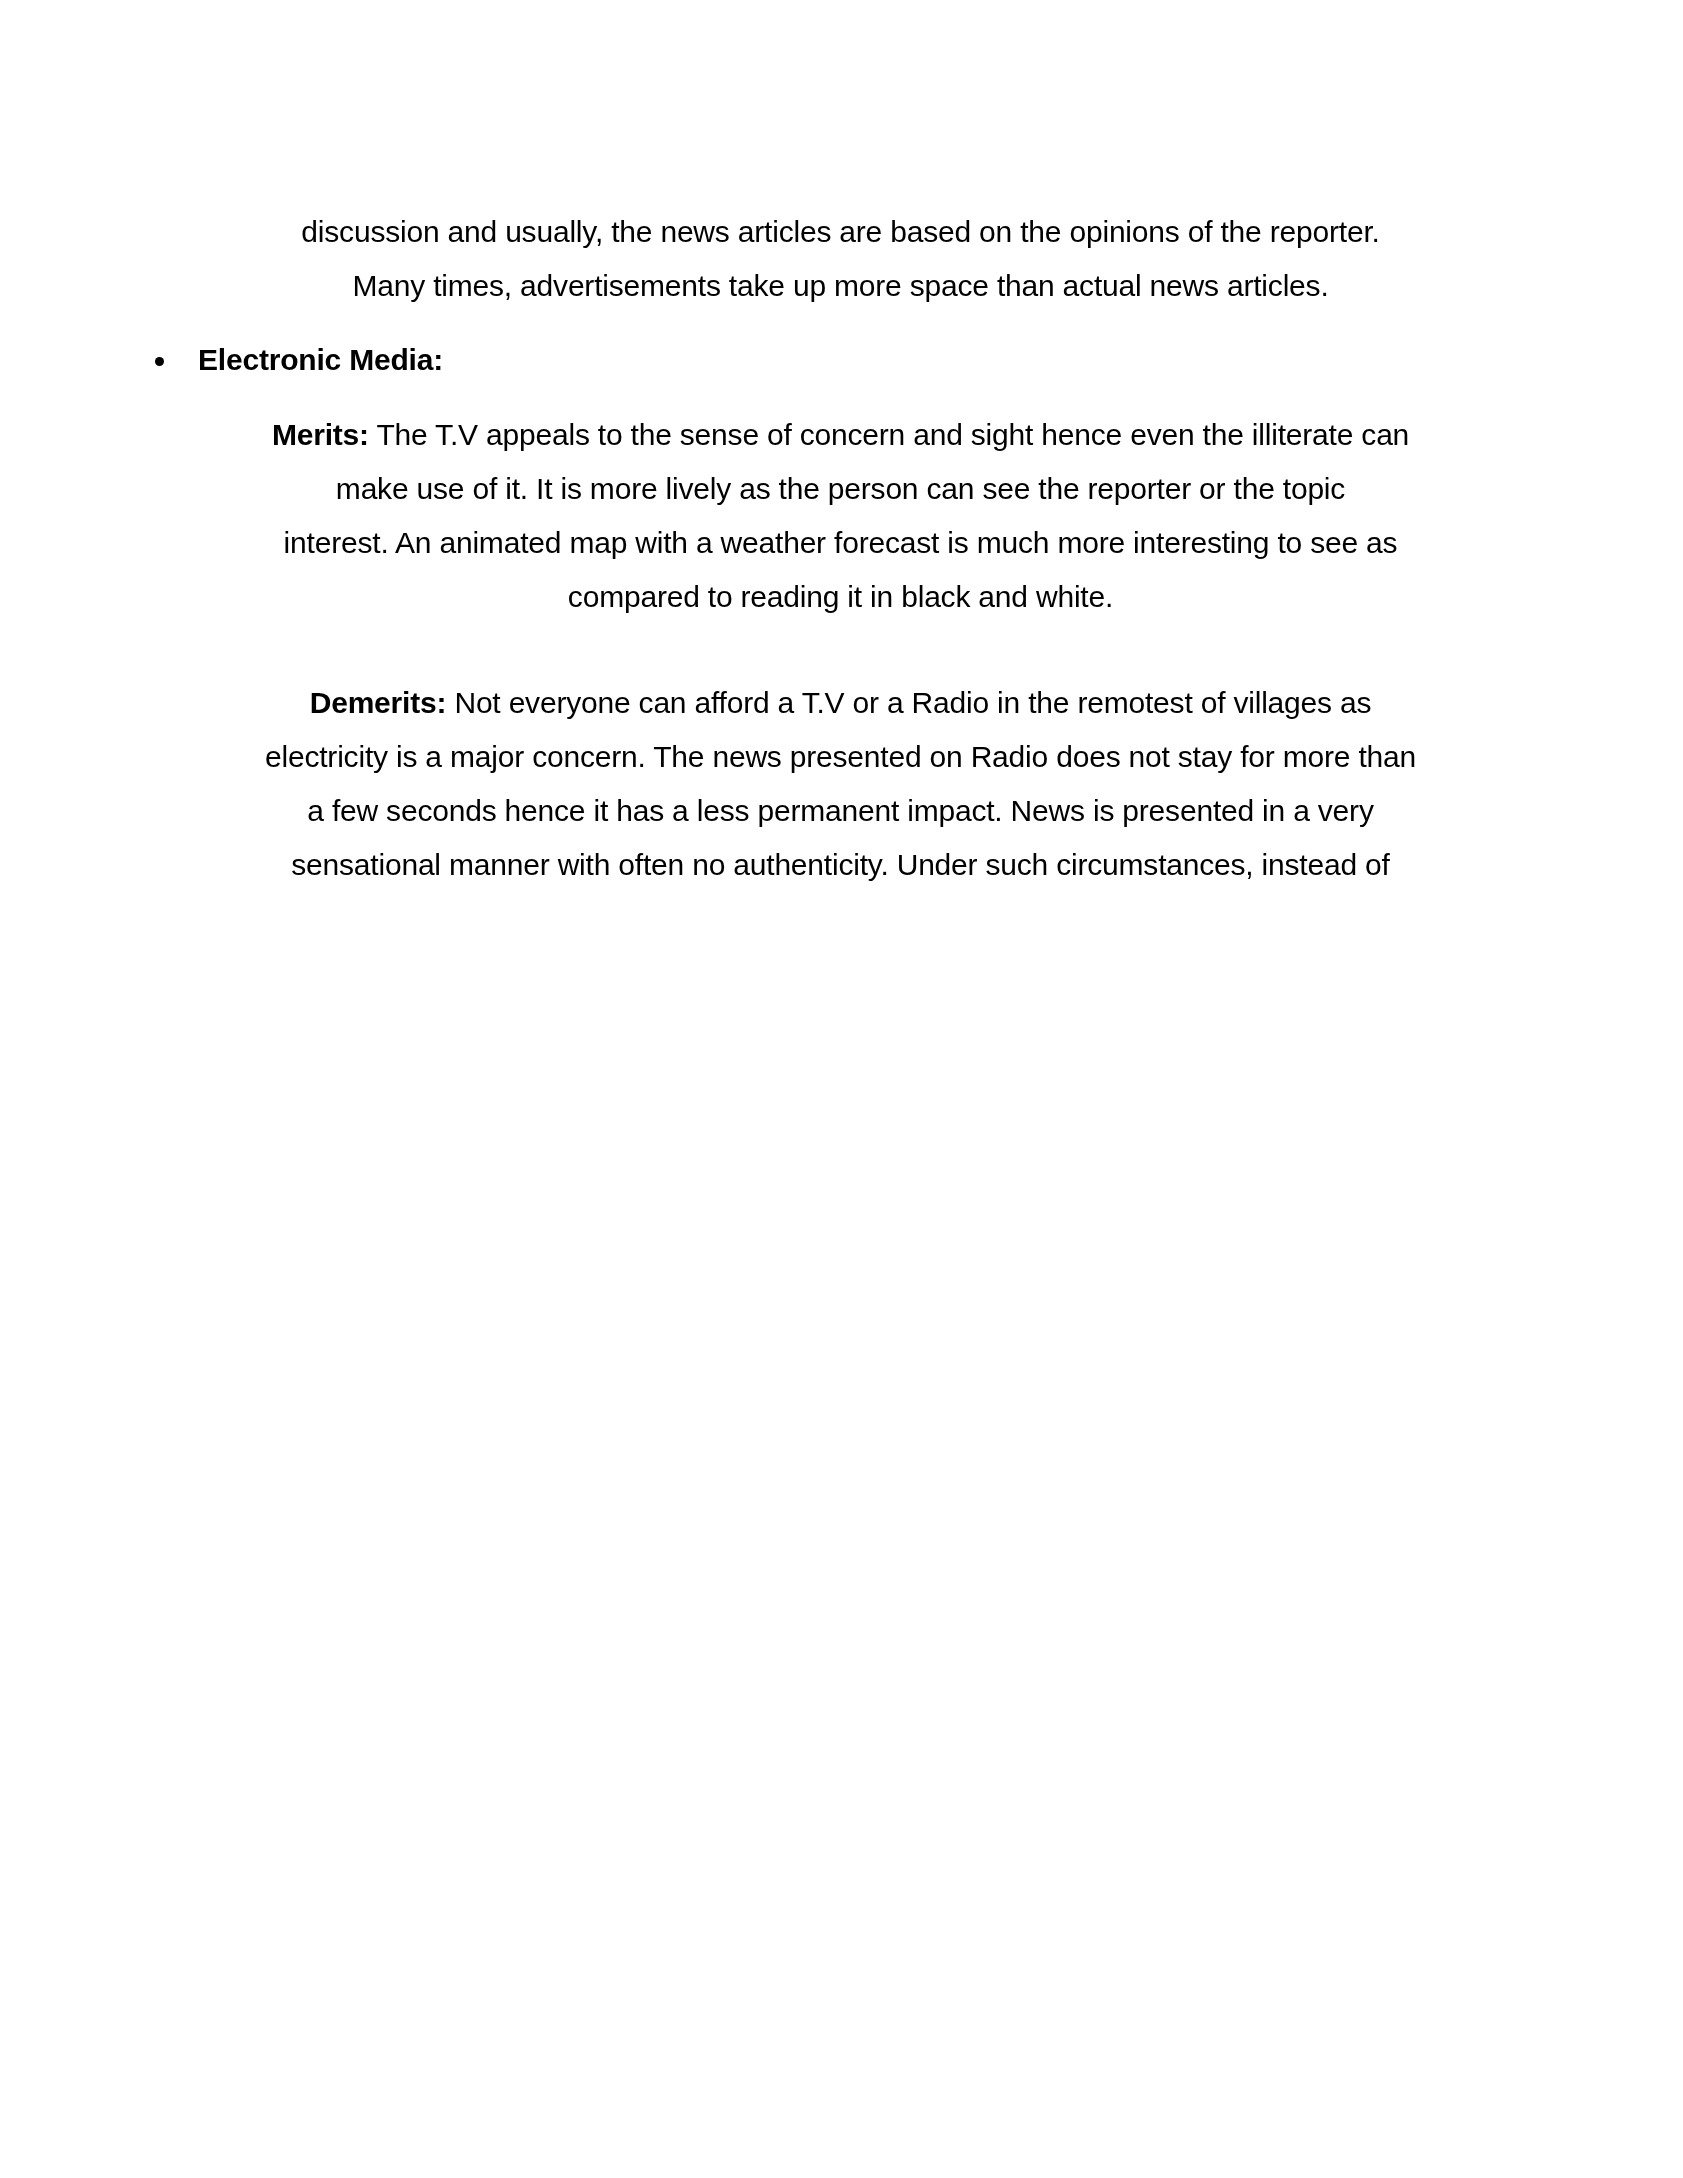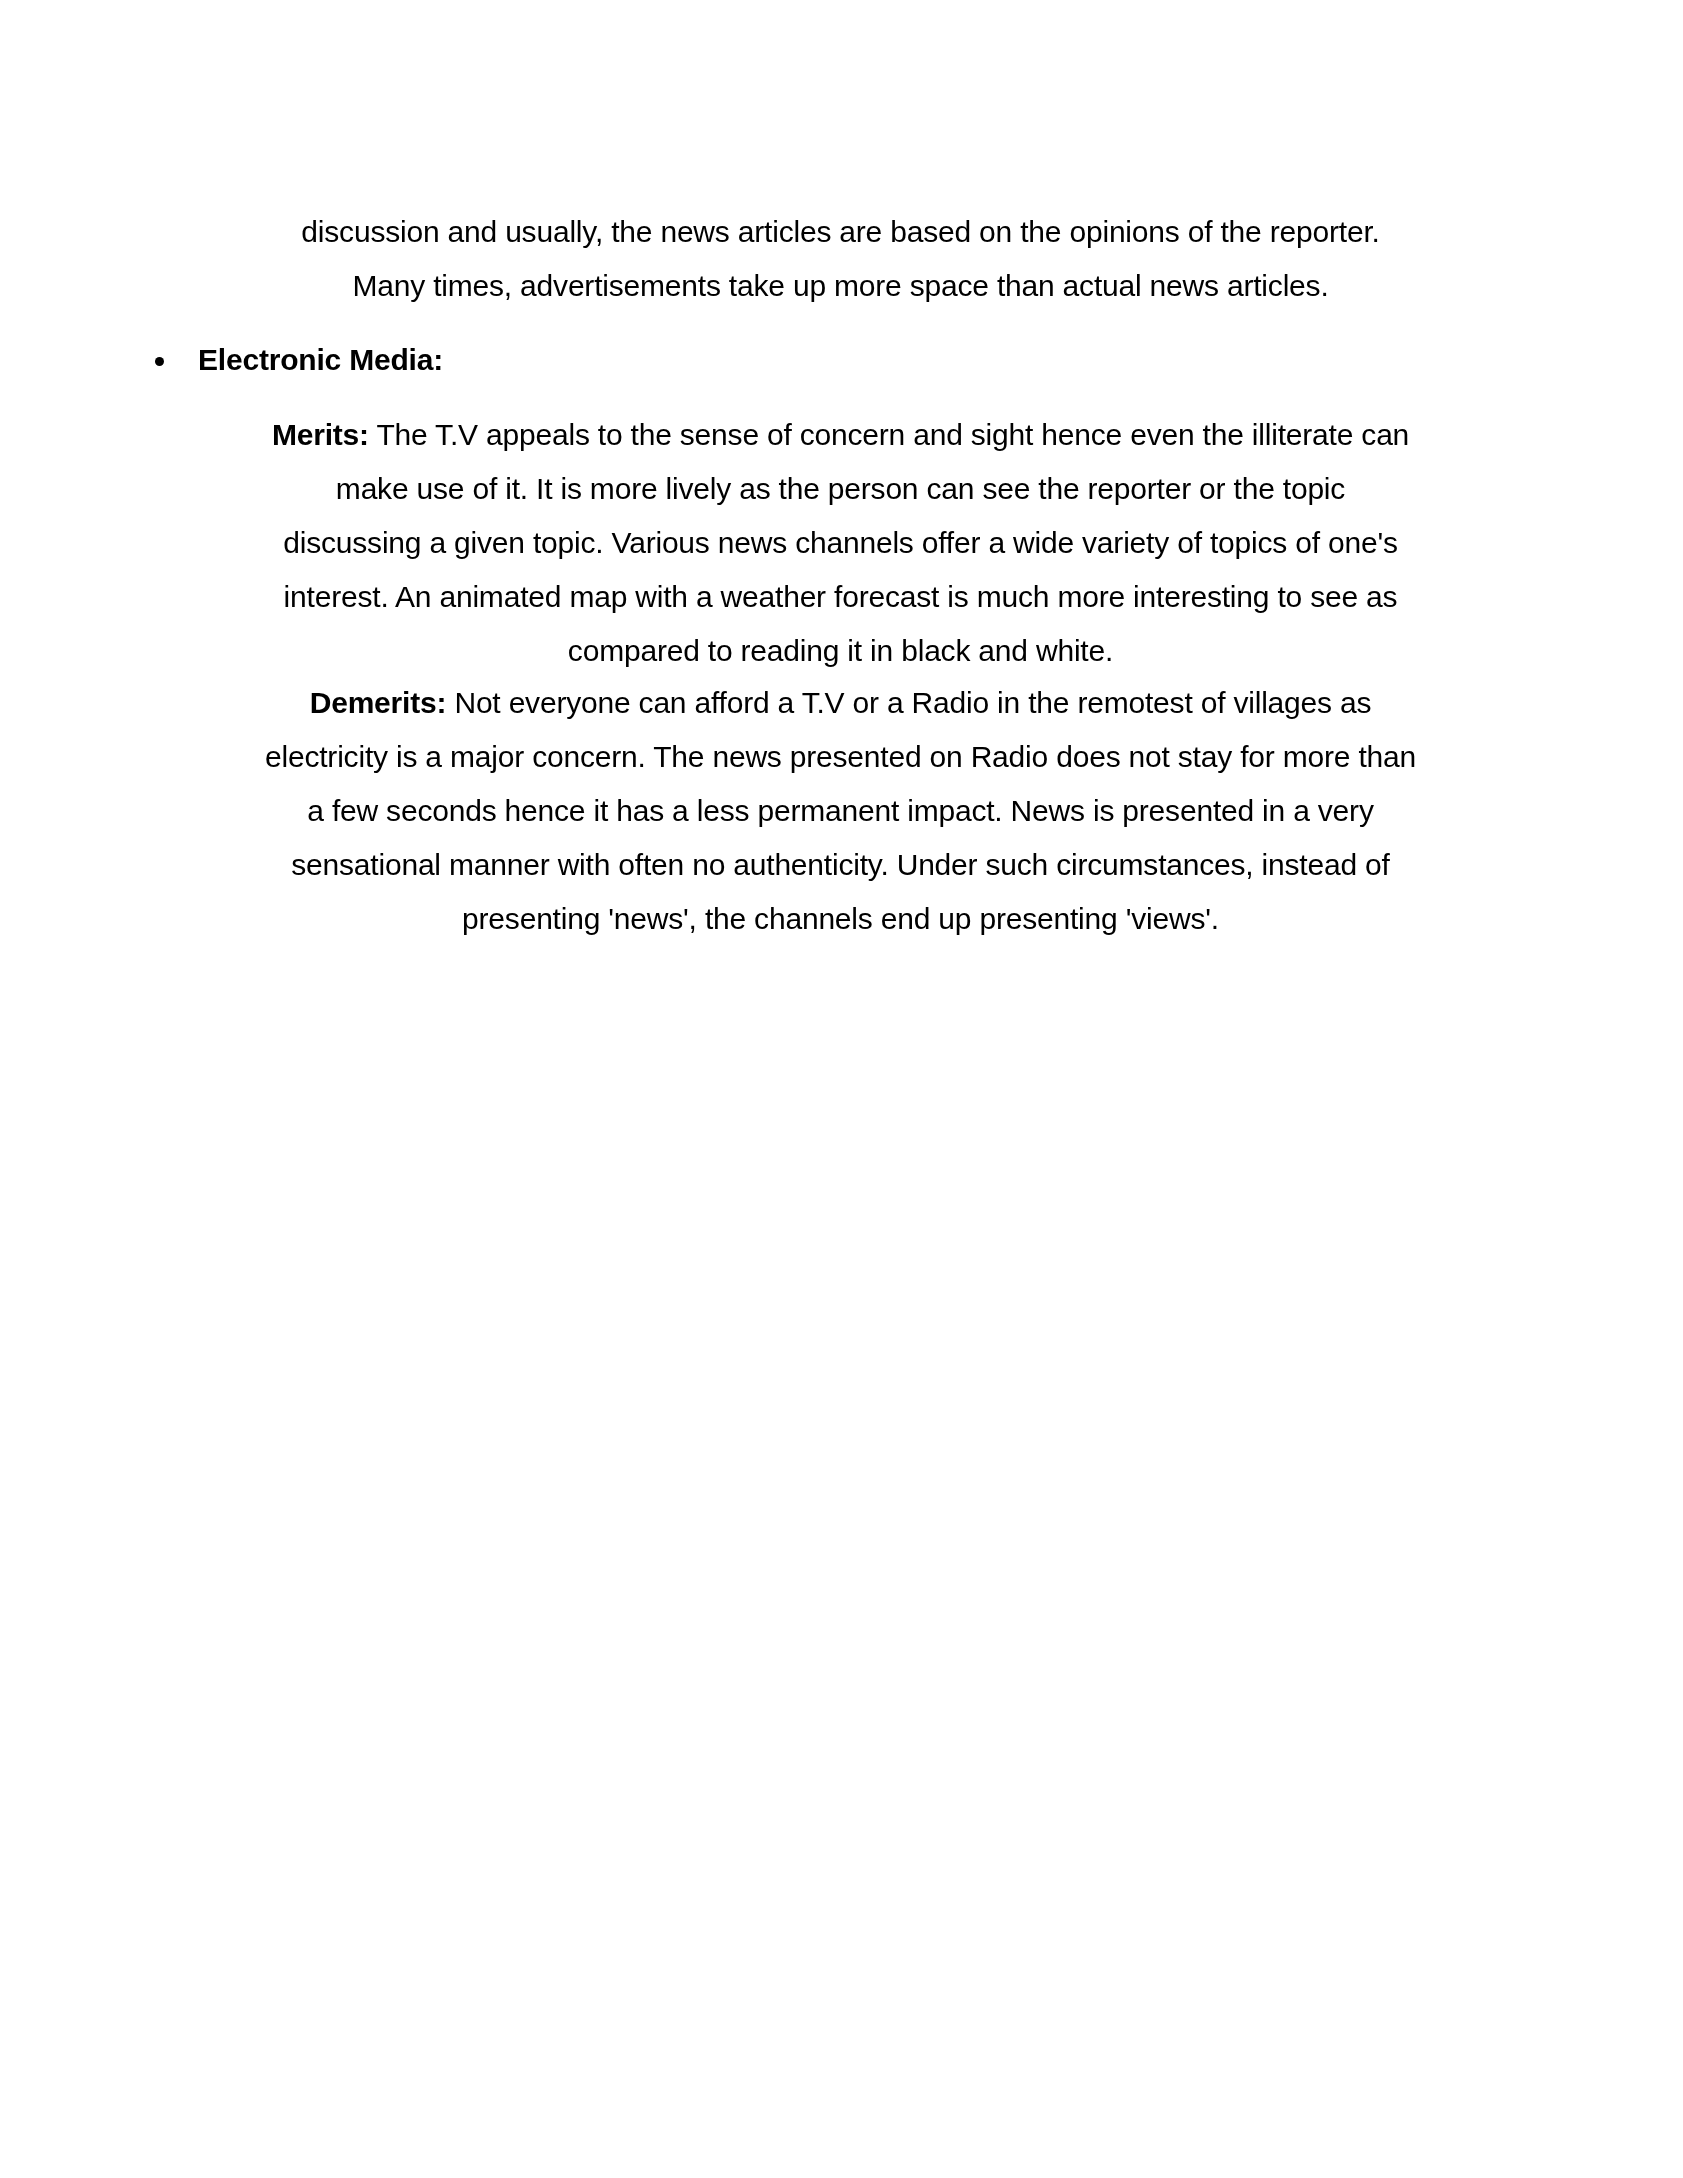--- a/index.html
+++ b/index.html
@@ -85,27 +85,25 @@
   </div>
 
   <div class="bullet-row">
     <span class="bullet-dot"></span>
     <span class="bullet-heading">Electronic Media:</span>
   </div>
 
   <div class="text-block p-merits">
     <div class="para"><span class="label">Merits:</span><span> The T.V appeals to the sense of concern and sight hence even the illiterate can</span></div>
     <div class="para">make use of it. It is more lively as the person can see the reporter or the topic</div>
-    <div class="para">discussing a given topic. Various news channels offer a wide variety of topics of one's</div>
     <div class="para">interest. An animated map with a weather forecast is much more interesting to see as</div>
     <div class="para">compared to reading it in black and white.</div>
   </div>
 
   <div class="text-block p-demerits">
     <div class="para"><span class="label">Demerits:</span><span> Not everyone can afford a T.V or a Radio in the remotest of villages as</span></div>
     <div class="para">electricity is a major concern. The news presented on Radio does not stay for more than</div>
     <div class="para">a few seconds hence it has a less permanent impact. News is presented in a very</div>
     <div class="para">sensational manner with often no authenticity. Under such circumstances, instead of</div>
-    <div class="para">presenting 'news', the channels end up presenting 'views'.</div>
   </div>
 
 </div>
 
 
 </body></html>

